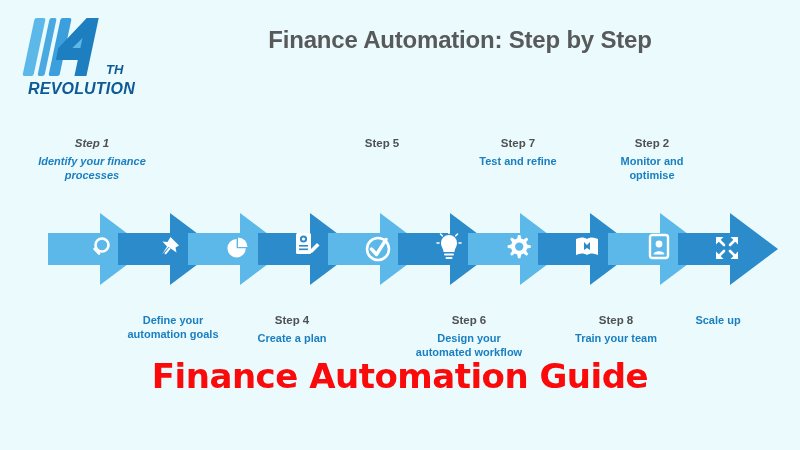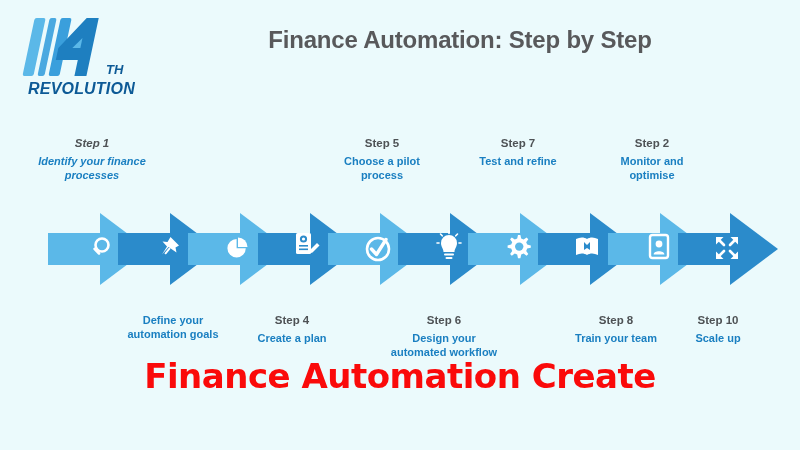--- a/index.html
+++ b/index.html
@@ -118,48 +118,46 @@
 <div id="step-labels">
 
   <div class="step-label step-top" style="left:32px; width:120px;font-style:italic;">
     <span class="step-num">Step 1</span>
     <span class="step-desc">Identify your finance processes</span>
   </div>
   <div class="step-label step-top" style="left:177px; width:124px;">
   </div>
   <div class="step-label step-top" style="left:325px; width:114px;">
     <span class="step-num">Step 5</span>
-    <span class="step-desc">Choose a pilot process</span>
   </div>
   <div class="step-label step-top" style="left:460px; width:116px;">
     <span class="step-num">Step 7</span>
     <span class="step-desc">Test and refine</span>
   </div>
   <div class="step-label step-top" style="left:597px; width:110px;">
     <span class="step-num">Step 2</span>
     <span class="step-desc">Monitor and optimise</span>
   </div>
 
   <div class="step-label step-bottom" style="left:116px; width:114px;">
     <span class="step-desc">Define your automation goals</span>
   </div>
   <div class="step-label step-bottom" style="left:235px; width:114px;">
     <span class="step-num">Step 4</span>
     <span class="step-desc">Create a plan</span>
   </div>
-  <div class="step-label step-bottom" style="left:387px; width:114px;">
+  <div class="step-label step-bottom" style="left:412px; width:114px;">
     <span class="step-num">Step 6</span>
     <span class="step-desc">Design your automated workflow</span>
   </div>
   <div class="step-label step-bottom" style="left:558px; width:116px;">
     <span class="step-num">Step 8</span>
     <span class="step-desc">Train your team</span>
   </div>
   <div class="step-label step-bottom" style="left:663px; width:110px;">
-    <span class="step-num">Step 10</span>
     <span class="step-desc">Scale up</span>
   </div>
 </div>
 
 <div id="arrow-strip">
 <svg width="800" height="100" viewBox="0 0 800 100">
   <defs>
 
     <g id="chev">
       <path d="M0 25 L44 25 L44 0 L88 40 L44 80 L44 55 L0 55 Z"></path>
@@ -264,13 +262,13 @@
       <line x1="20.5" y1="20.5" x2="14" y2="14"></line>
       <polygon points="0,0 7.5,0 0,7.5" stroke="none"></polygon>
       <polygon points="22,0 14.5,0 22,7.5" stroke="none"></polygon>
       <polygon points="0,22 7.5,22 0,14.5" stroke="none"></polygon>
       <polygon points="22,22 14.5,22 22,14.5" stroke="none"></polygon>
     </g>
   </g>
 </svg>
 </div>
 
-<div id="overlay-title">Finance Automation Create</div>
+<div id="overlay-title">Finance Automation Guide</div>
 
 </body></html>

